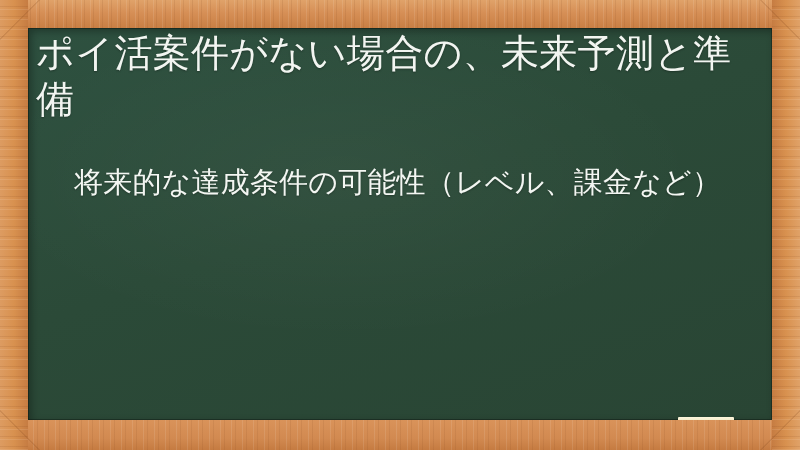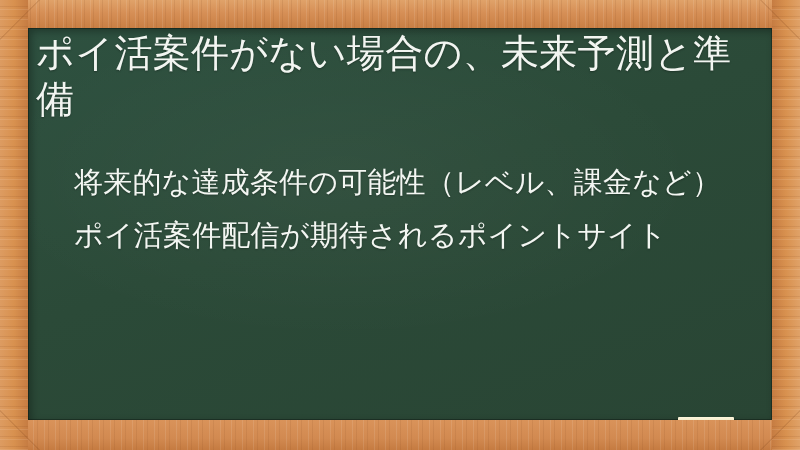--- a/index.html
+++ b/index.html
@@ -186,21 +186,20 @@
     <div class="mitre mitre-br"></div>
   </div>
 
   <div class="board">
     <div class="board-inner">
 
       <div class="title">ポイ活案件がない場合の、未来予測と準備</div>
 
       <ul class="bullets">
         <li>将来的な達成条件の可能性（レベル、課金など）</li>
-        <li>ポイ活案件配信が期待されるポイントサイト</li>
       </ul>
 
       <div class="chalk-stick"></div>
 
     </div>
   </div>
 
 </div>
 
 </body></html>

